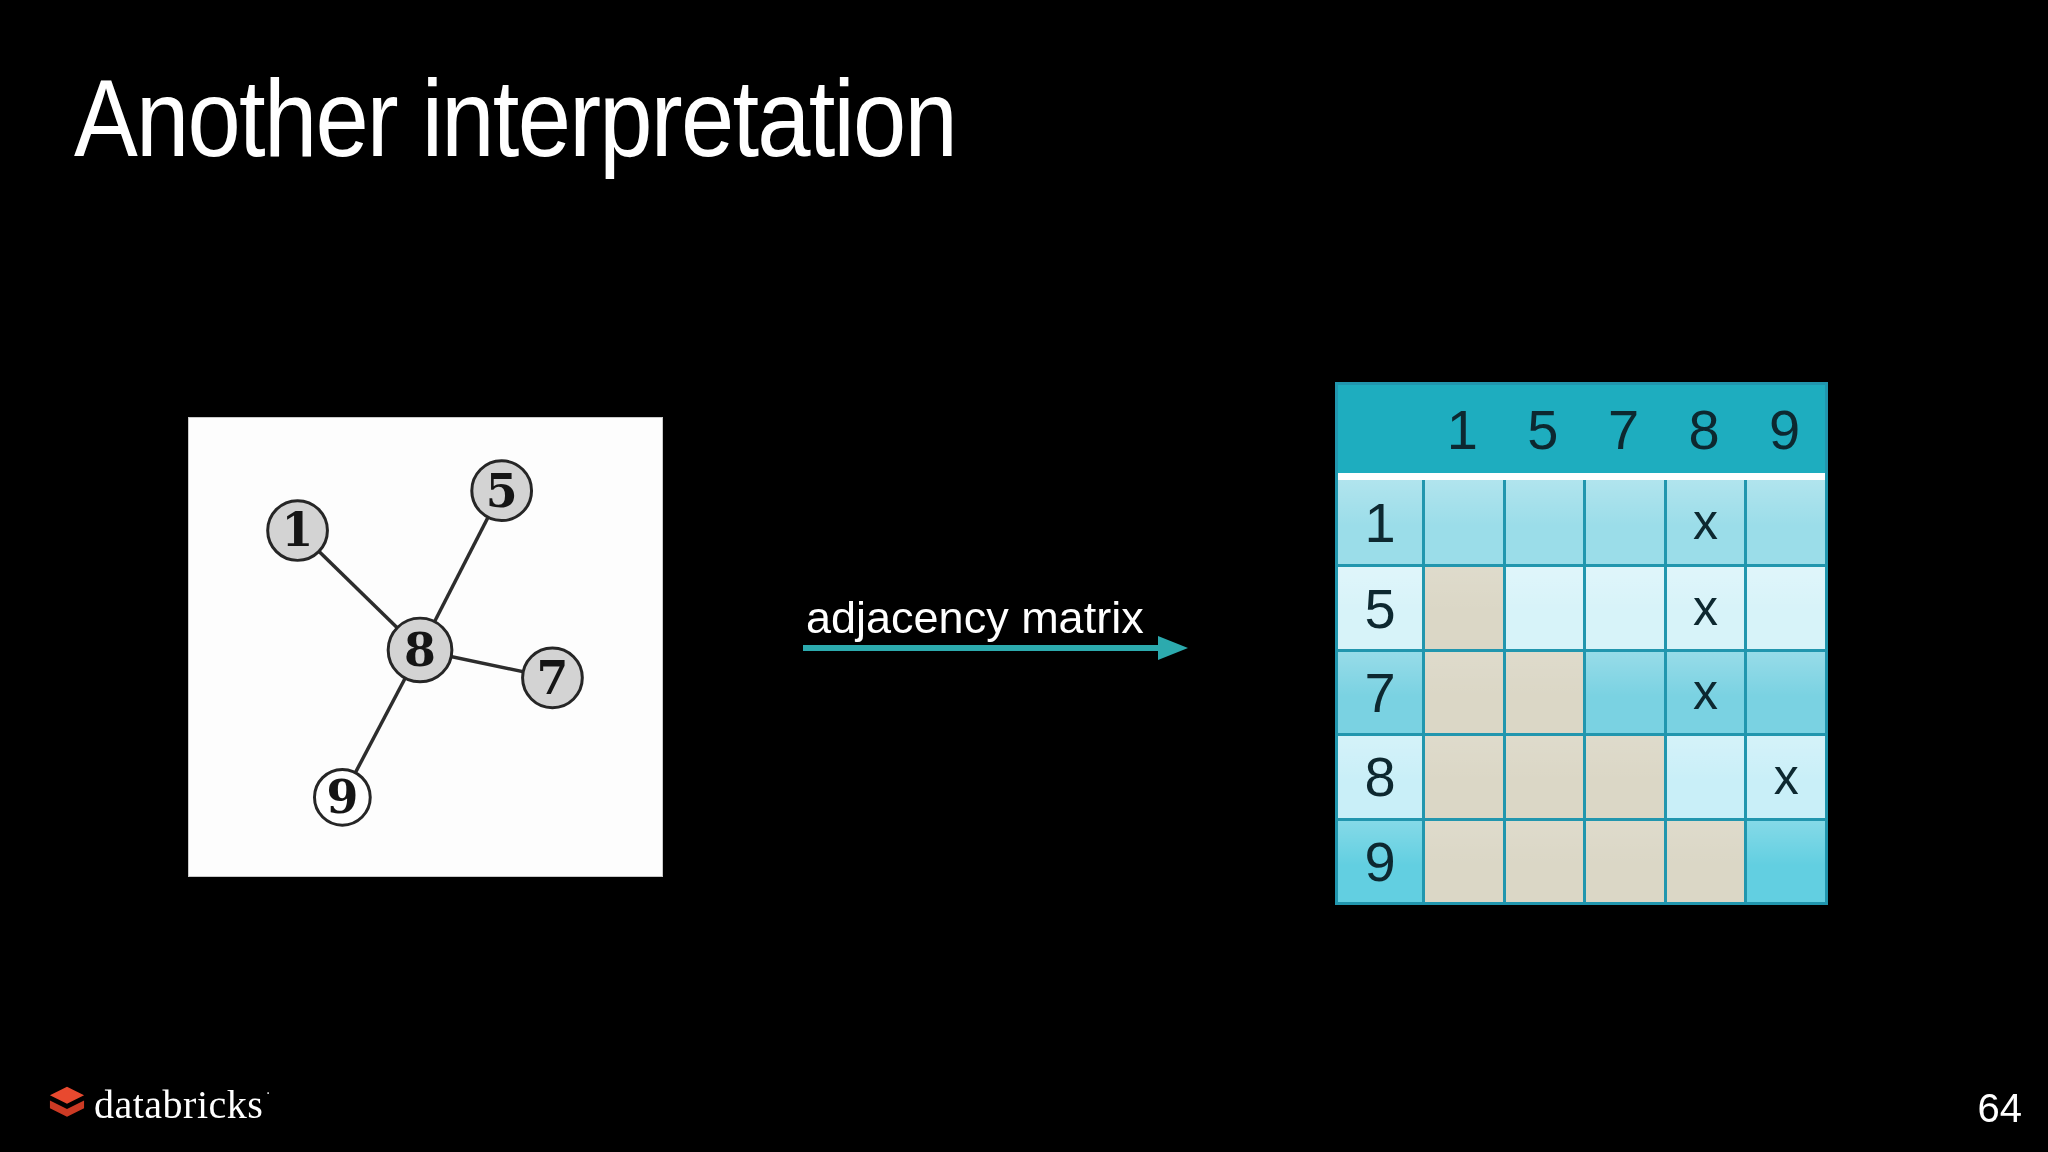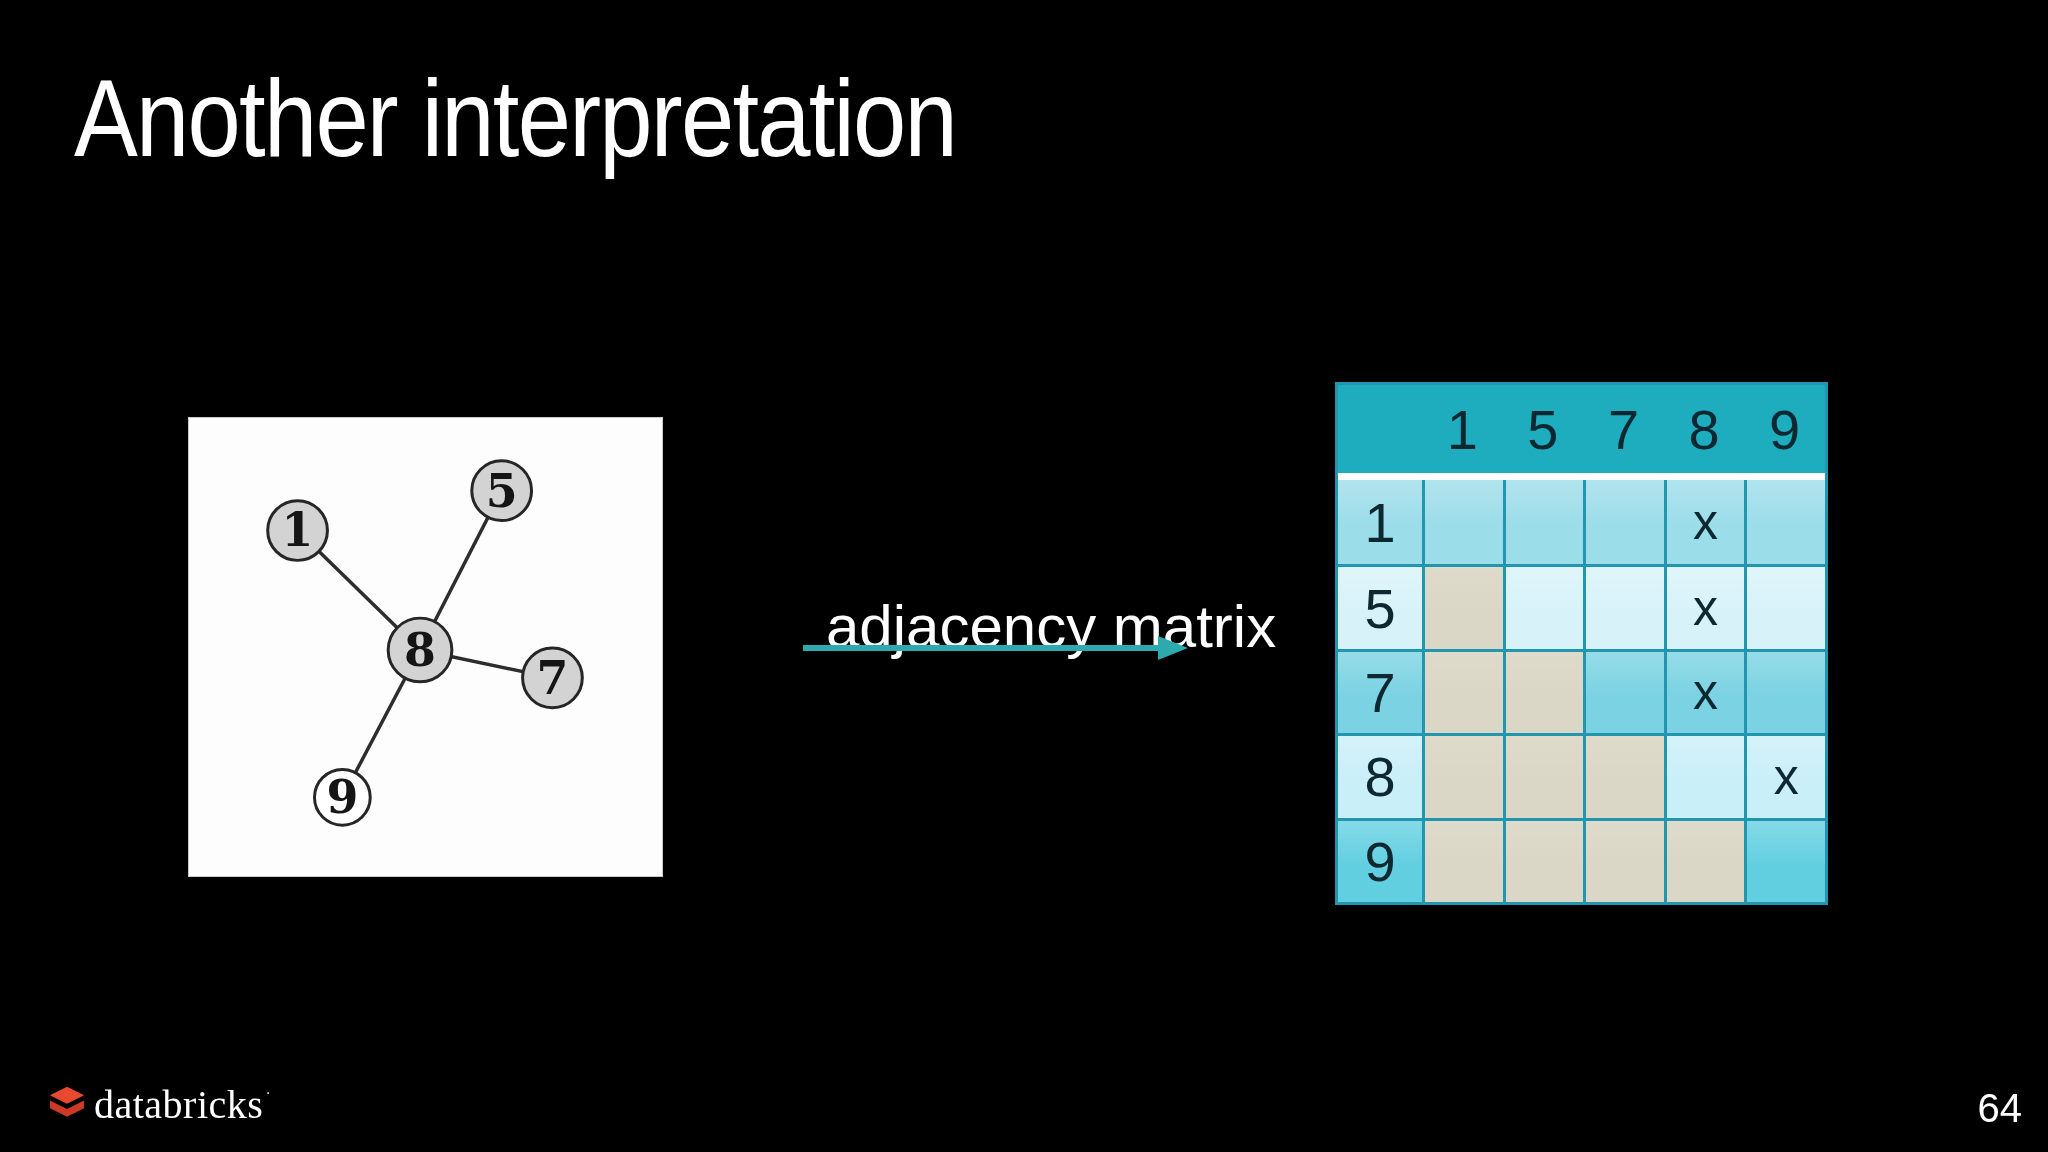--- a/index.html
+++ b/index.html
@@ -25,21 +25,21 @@
   .graph-panel{
     position:absolute;left:188px;top:417px;width:475px;height:460px;
     background:#fdfdfd;border:1px solid #c9c9c9;
   }
   .graph-panel svg{display:block;width:100%;height:100%;}
   .edge{stroke:var(--edge-dark);stroke-width:3.5;}
   .node{stroke:#262626;stroke-width:3;}
   .node-label{font-family:"DejaVu Serif",serif;font-weight:700;font-size:46px;fill:#151515;text-anchor:middle;}
   
   .arrow-label{
-    position:absolute;left:806px;top:592px;color:#ffffff;font-size:60px;white-space:nowrap;margin-left:20px;
+    position:absolute;left:806px;top:592px;color:#ffffff;font-size:45px;white-space:nowrap;
   }
   .arrow-svg{position:absolute;left:800px;top:628px;width:390px;height:40px;}
   .arrow-line{stroke:var(--arrow-teal);stroke-width:6;}
   .arrow-head{fill:var(--arrow-teal);}
   
   .matrix{
     position:absolute;left:1335px;top:382px;width:493px;height:523px;
     background:var(--grid-teal);border:3px solid var(--grid-teal);
     display:grid;grid-template-rows:88px 7px repeat(5,1fr);
   }

